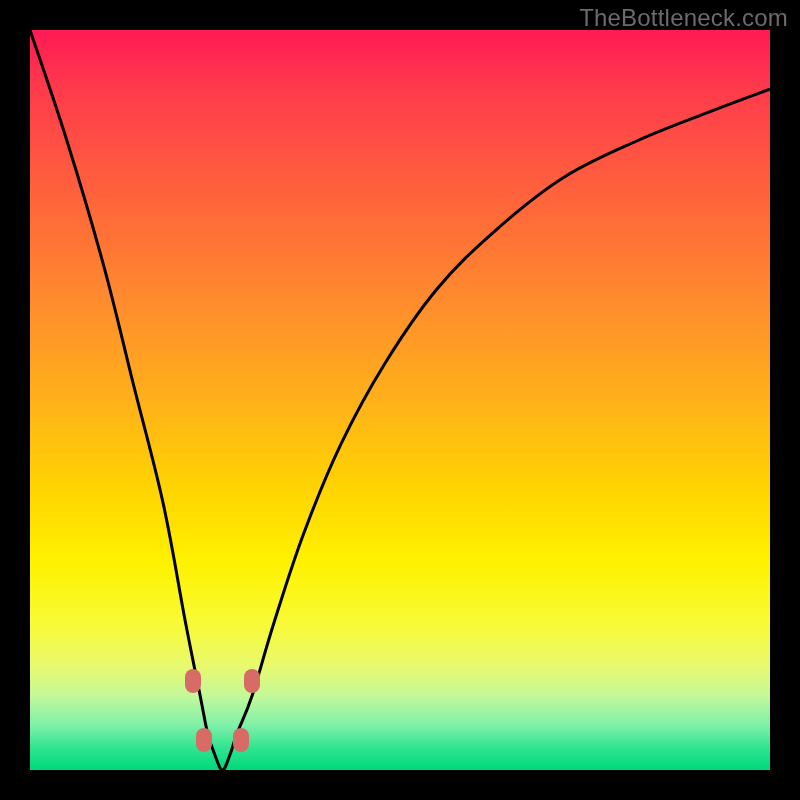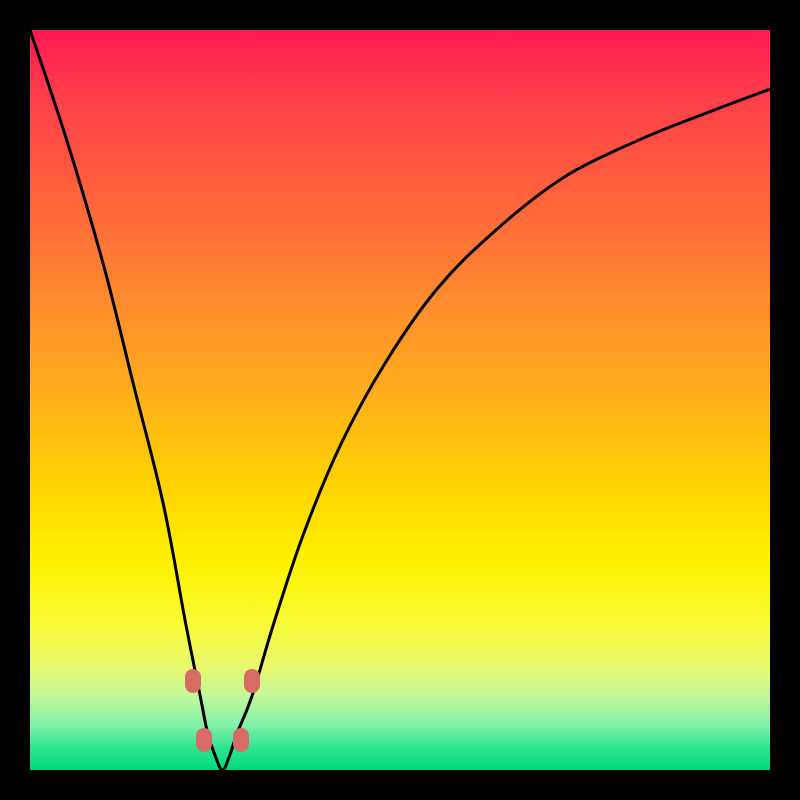--- a/index.html
+++ b/index.html
@@ -60,20 +60,21 @@
     height: 24px;
     border-radius: 8px;
     background: #d76b65;
     transform: translate(-50%, -50%);
   }
 </style>
 </head>
 <body>
 
 <div class="frame">
+  <div class="attribution">TheBottleneck.com</div>
 
   <div class="plot">
     <svg class="curve" viewBox="0 0 740 740" preserveAspectRatio="none">
       <path id="curve-path" d="M 0 0 C 6.66 19.98 23.68 68.376 37 111 C 50.32 153.624 62.012 192.84399999999997 74 236.79999999999995 C 85.988 280.756 92.94400000000002 312.57599999999996 103.60000000000001 355.2 C 114.256 397.824 123.87599999999999 430.976 133.2 473.6 C 142.524 516.224 148.74 557.368 155.4 592 C 162.06 626.632 166.204 646.02 170.20000000000002 666 C 174.19600000000003 685.98 174.936 692.3439999999999 177.6 703 C 180.26399999999998 713.6560000000001 182.33599999999998 718.5400000000001 185 725.2 C 187.66400000000002 731.86 189.736 740 192.4 740 C 195.06400000000002 740 197.136 731.86 199.8 725.2 C 202.46400000000003 718.5400000000001 203.204 713.6560000000001 207.20000000000002 703 C 211.19600000000003 692.3439999999999 215.34 685.98 222 666 C 228.66 646.02 234.876 621.304 244.20000000000002 592 C 253.52400000000003 562.696 261.812 535.168 273.8 503.2 C 285.788 471.23199999999997 296.148 445.036 310.8 414.4 C 325.452 383.76399999999995 337.88399999999996 360.9719999999999 355.2 332.99999999999994 C 372.516 305.02799999999996 387.02000000000004 282.976 407.00000000000006 259 C 426.9800000000001 235.02400000000003 443.556 219.78000000000006 466.2 199.80000000000007 C 488.844 179.82000000000008 507.49199999999996 163.984 532.8 148 C 558.108 132.016 580.16 122.988 606.8 111 C 633.4399999999999 99.012 656.8240000000001 90.72399999999999 680.8000000000001 81.39999999999998 C 704.7760000000001 72.07599999999996 729.344 63.19599999999994 740 59.19999999999993" fill="none" stroke="#000" stroke-width="3"></path>
     </svg>
     <div id="markers">
         <div class="marker" style="left: 162.8px; top: 651.2px;"></div>
         <div class="marker" style="left: 173.9px; top: 710.4px;"></div>
         <div class="marker" style="left: 210.9px; top: 710.4px;"></div>
         <div class="marker" style="left: 222px; top: 651.2px;"></div>

